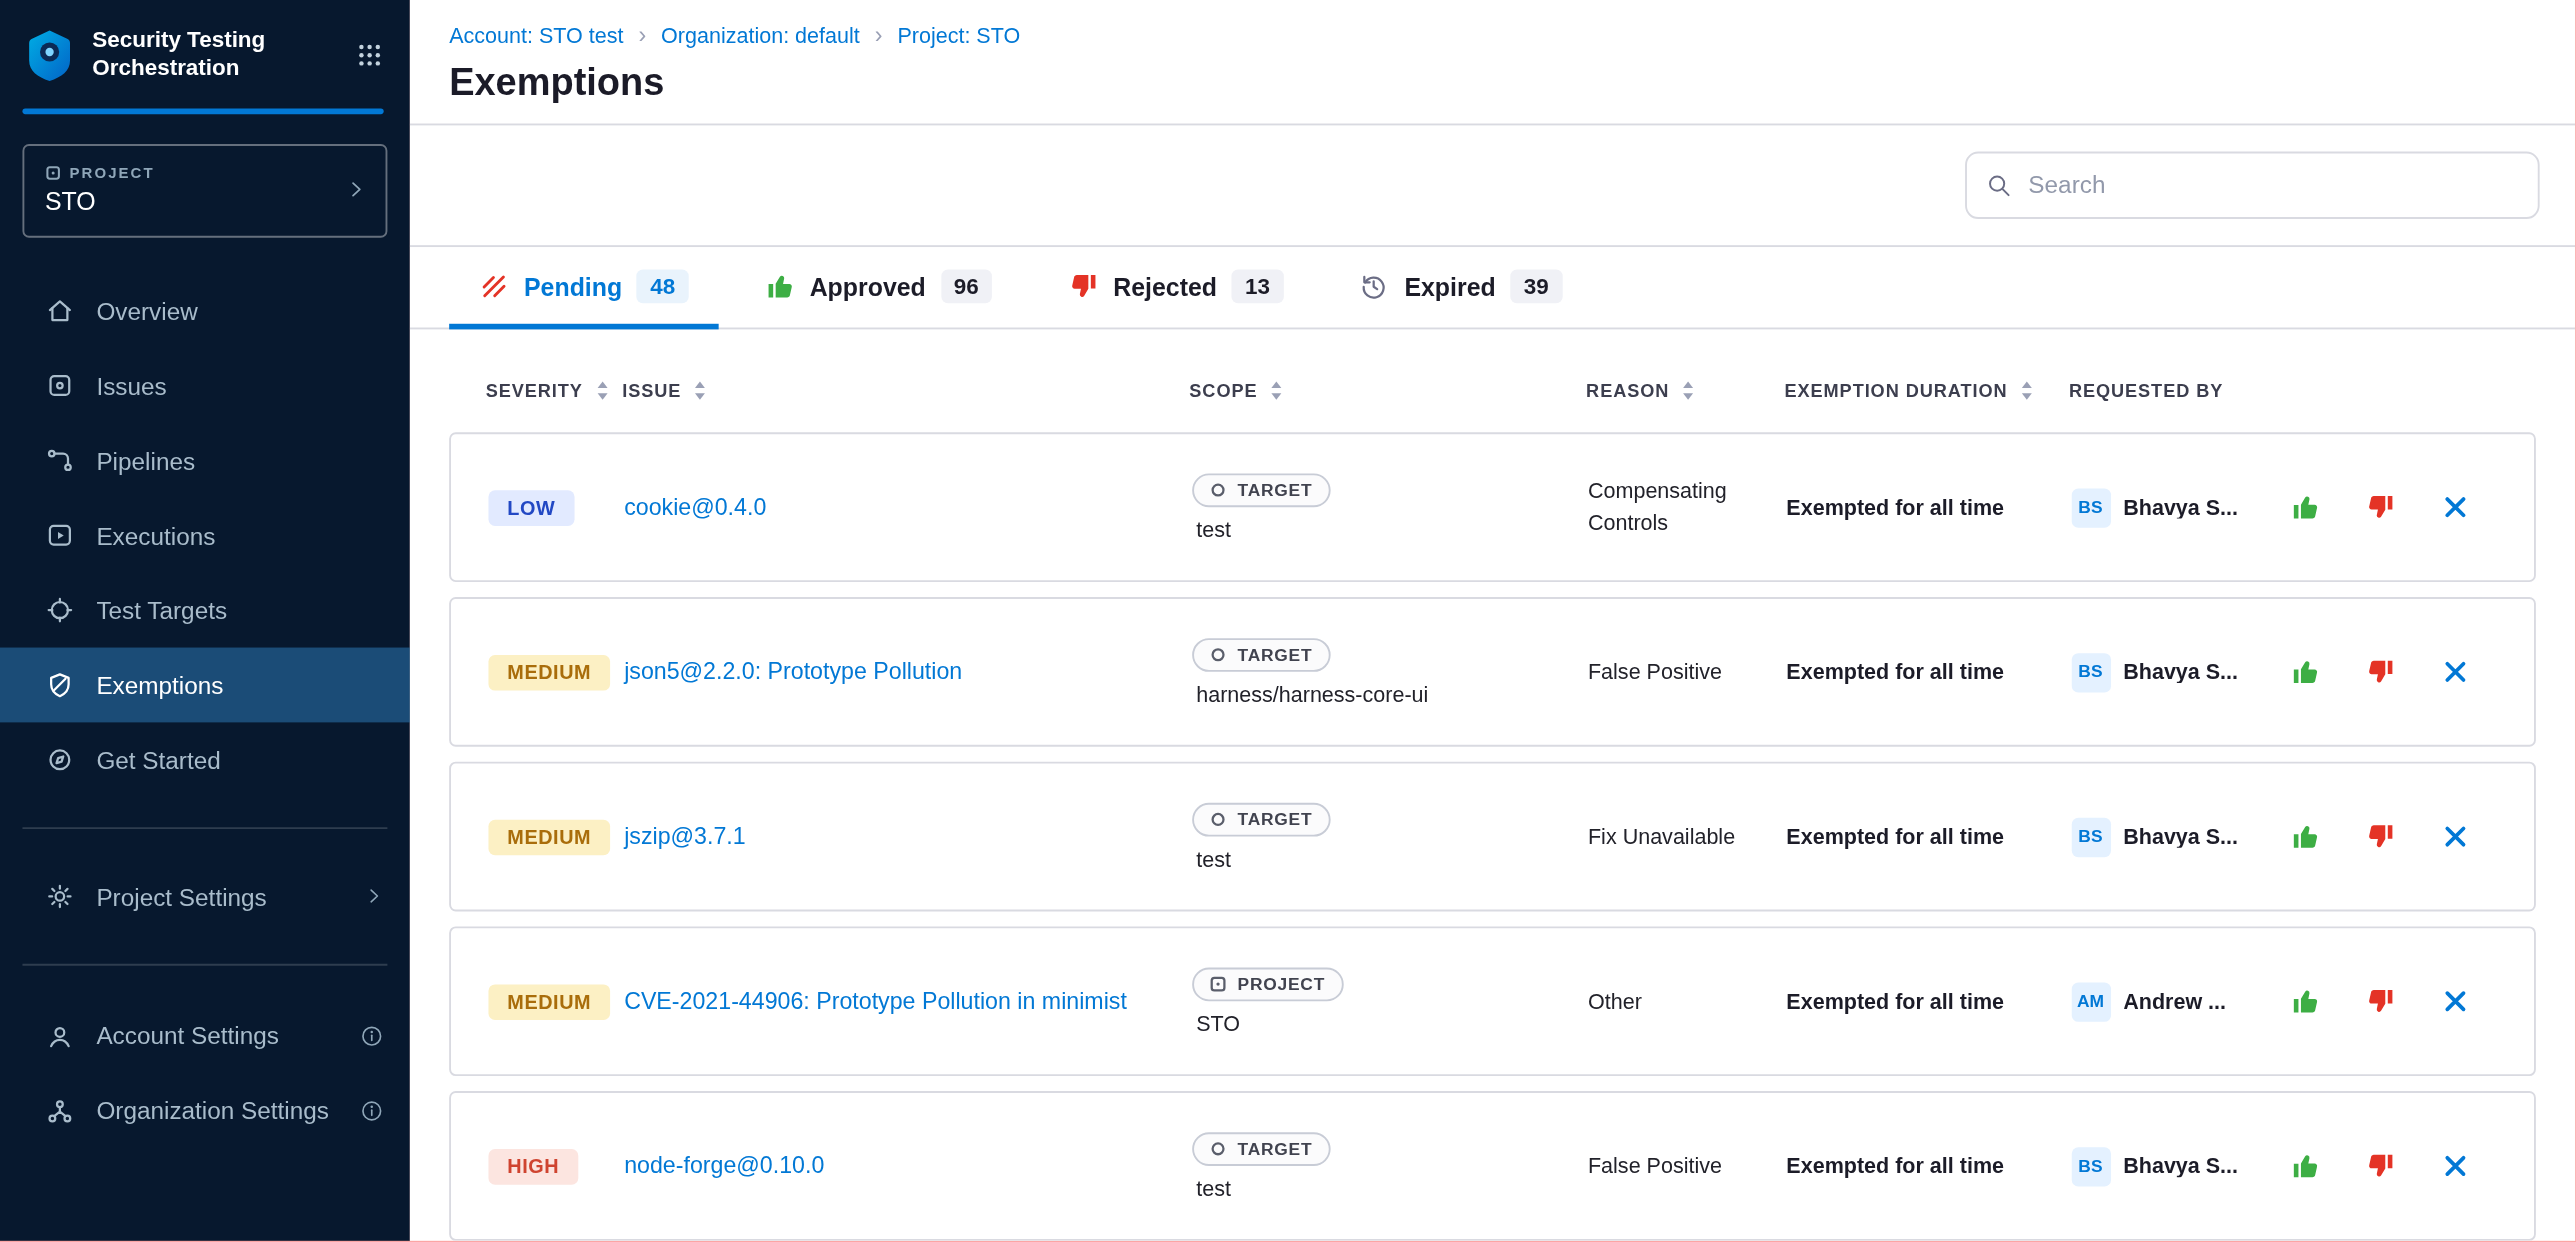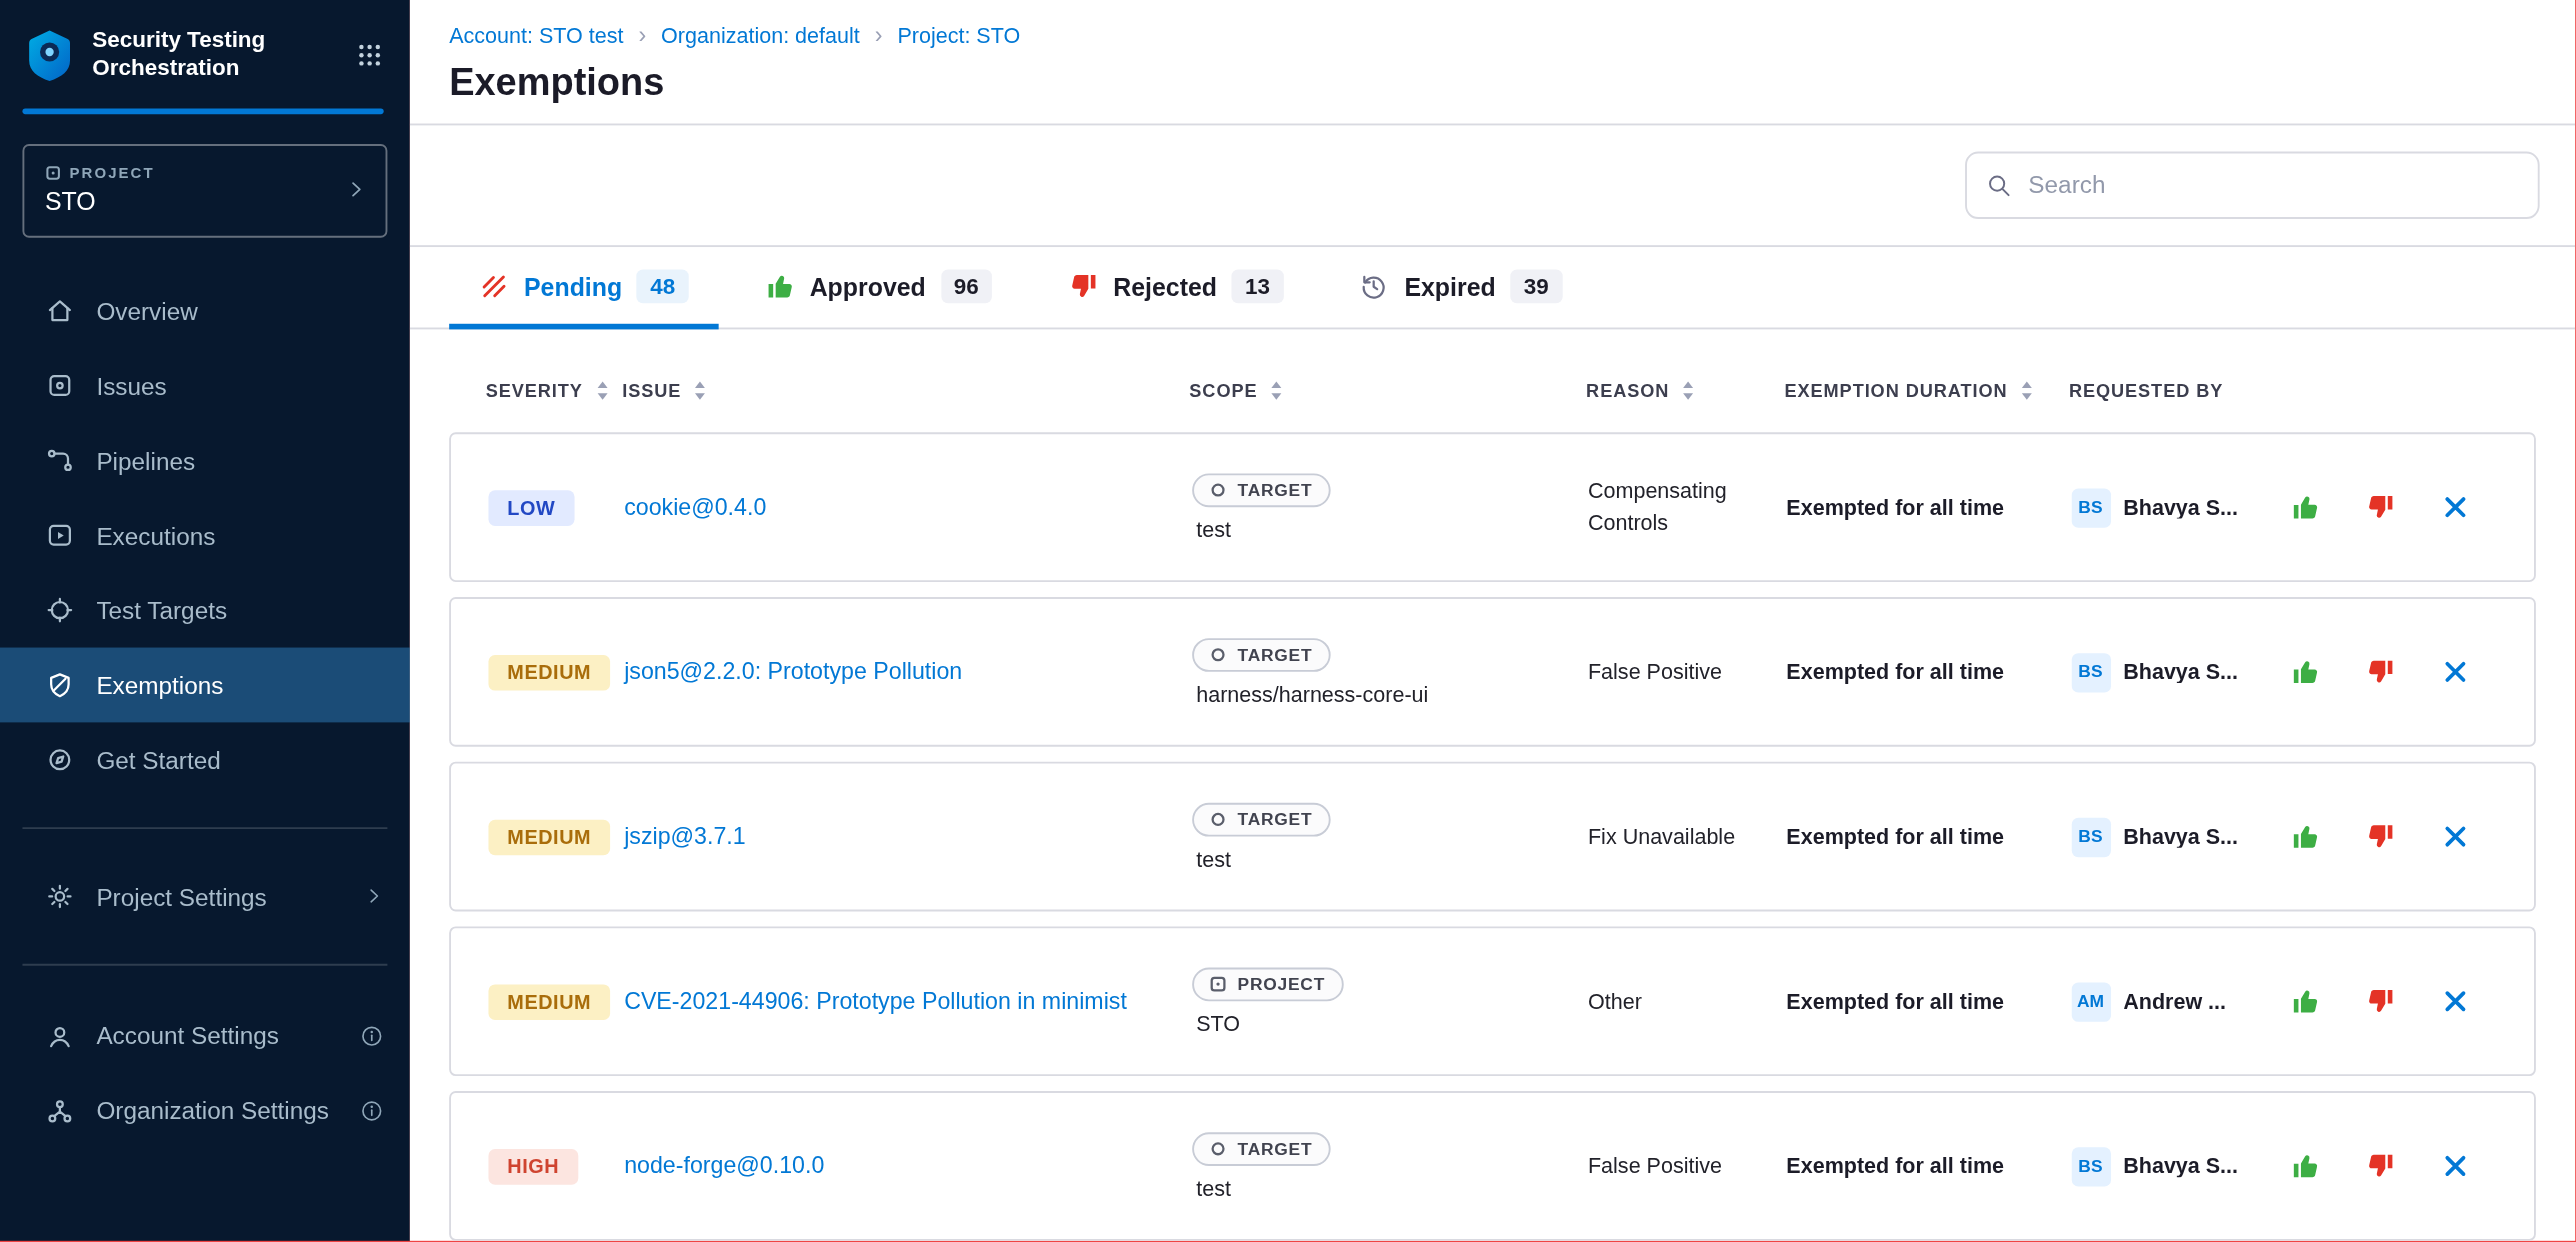--- a/index.html
+++ b/index.html
@@ -1,16 +1,16 @@
 <!DOCTYPE html>
 <html style="--accent: #0278d5; --sidebar-bg: #07182e; --sidebar-active: #1b4c77; --border: #d9dae1; --approved-green: #3dae44; --rejected-red: #e43326; --low-bg: #e2eaff; --low-text: #2248c4; --medium-bg: #fcf0c4; --medium-text: #a96d0b; --high-bg: #fce5e0; --high-text: #cf4430;font-size:14px"><head>
 <meta charset="utf-8">
 <style>
   html,body{margin:0;padding:0;background:#fff;}
-  .stage{width:2576px;height:1242px;overflow:hidden;position:relative;background:#ef4444;}
+  .stage{width:2576px;height:1242px;overflow:hidden;position:relative;background:#fca5a5;}
   .viewport{width:1376px;height:663px;transform:scale(1.8715);transform-origin:0 0;display:flex;font-family:"Liberation Sans",sans-serif;color:#22222a;}
 
   
   .ic{fill:none;stroke:currentColor;stroke-width:1.8;stroke-linecap:round;stroke-linejoin:round;display:block;}
 
   
   .sidebar{width:219px;flex:0 0 219px;background:var(--sidebar-bg);color:#a9bccb;display:flex;flex-direction:column;}
   .sb-header{height:58px;display:flex;align-items:center;padding:0 14px 0 11.5px;gap:8.8px;}
   .sb-logo{width:29px;height:29px;flex:0 0 29px;}
   .sb-title{font-size:12px;font-weight:700;line-height:15px;color:#fff;width:108px;}

